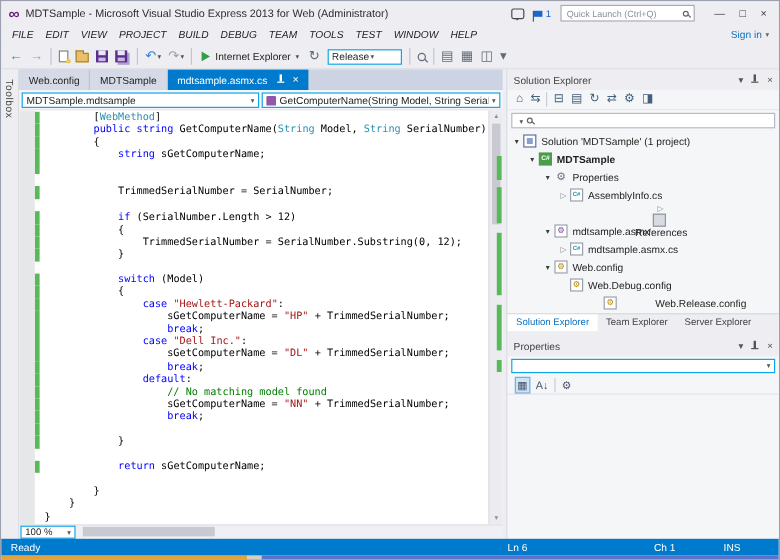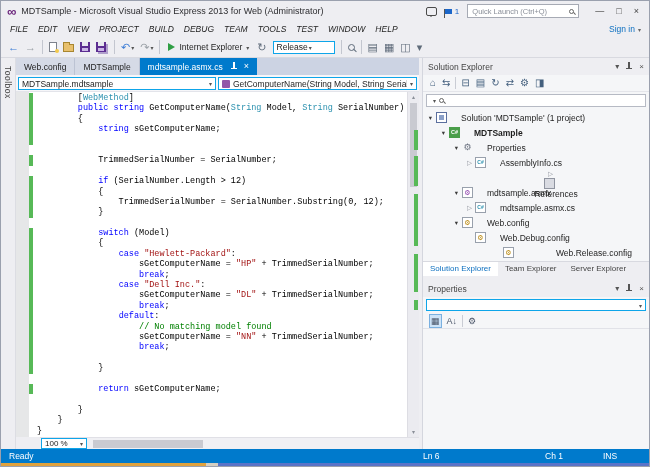--- a/index.html
+++ b/index.html
@@ -74,32 +74,32 @@
   .tab-close { margin-left:6px; font-size:9px; color:#fff; line-height:9px; }
 
   .navbar { position:absolute; top:17px; left:0; right:0; height:17px; background:#f6f6f9; display:flex; border-bottom:1px solid #e3e4ea; }
   .nav-combo-left { width:198px; margin:2px 2px 0 2px; }
   .nav-combo-right { flex:1; margin:2px 2px 0 0; }
   .method-icon { width:8px; height:8px; background:#9257a8; margin-right:3px; flex:none; border-radius:1px; }
 
   .code-area { position:absolute; top:34px; left:0; right:0; bottom:12px; background:#fff; overflow:hidden; }
   .indicator-margin { position:absolute; left:0; top:0; bottom:0; width:13px; background:#e6e7e8; }
   .code-lines { position:absolute; left:13px; top:1px; right:12px; bottom:0; font-family:"DejaVu Sans Mono", monospace; font-size:8.5px; overflow:hidden; }
-  .code-line { display:flex; height:10.4px; line-height:10.4px; white-space:pre;font-family:Liberation Mono, monospace; }
+  .code-line { display:flex; height:10.4px; line-height:10.4px; white-space:pre; }
   .chg { width:4px; flex:none; margin-right:4px; }
   .chg-on { background:#57b957; }
   .tok-pl { color:#000000; } .tok-kw { color:#0000ff; } .tok-ty { color:#2b91af; }
   .tok-st { color:#a31515; } .tok-cm { color:#008000; }
   .vscroll { position:absolute; top:0; right:0; bottom:0; width:12px; background:#ebebf0; border-left:1px solid #dddde3; }
   .sb-arrow { position:absolute; left:0; width:11px; text-align:center; font-size:6px; color:#8a8f98; height:8px; line-height:8px; }
   .sb-arrow.up { top:1px; } .sb-arrow.down { bottom:1px; }
   .sb-thumb { position:absolute; left:2px; top:11px; width:7px; height:84px; background:#c9cad1; }
   .sb-mark { position:absolute; right:1px; width:4px; background:#57b957; }
 
-  .editor-bottom { position:absolute; left:0; right:0; bottom:0; height:12px; background:#f0f0f4; border-top:1px solid #e0e0e6; display:flex; align-items:flex-start;margin-left:24px; }
+  .editor-bottom { position:absolute; left:0; right:0; bottom:0; height:12px; background:#f0f0f4; border-top:1px solid #e0e0e6; display:flex; align-items:flex-end; }
   .zoom-combo { width:46px; height:11px; margin-left:1px; font-size:8px; }
   .hscroll { flex:1; height:12px; position:relative; margin:0 2px 0 4px; }
   .hthumb { position:absolute; left:2px; top:2px; width:110px; height:8px; background:#c9cad1; }
 
   .vsplit { position:absolute; left:418px; top:0; bottom:0; width:3px; background:#eeeef2; }
 
   
   .right-panel { position:absolute; left:421px; right:0; top:0; bottom:0; background:#f5f6f8; border-left:1px solid #d4d6de; display:flex; flex-direction:column; }
   .panel-title { height:17px; flex:none; display:flex; align-items:center; padding:0 5px; background:#eeeef2; font-size:8.5px; color:#444; }
   .panel-title-text { flex:1; white-space:nowrap; overflow:hidden; }
@@ -128,21 +128,21 @@
   .icon-project { background:#4a9e4a; }
   .icon-project::after { content:"C#"; color:#fff; font-size:5.5px; line-height:11px; display:block; text-align:center; font-weight:bold; }
   .icon-properties::after { content:"⚙"; font-size:9px; line-height:11px; color:#6b7280; display:block; text-align:center; }
   .icon-references { background:#d9dbe2; border:1px solid #8f94a0; }
   .icon-cs { background:#fff; border:1px solid #98a0ac; }
   .icon-cs::after { content:"C#"; color:#2b91af; font-size:5px; line-height:9px; display:block; text-align:center; font-weight:bold; }
   .icon-asmx { background:#fff; border:1px solid #98a0ac; }
   .icon-asmx::after { content:"⚙"; color:#8e44ad; font-size:7px; line-height:9px; display:block; text-align:center; }
   .icon-config { background:#fff; border:1px solid #98a0ac; }
   .icon-config::after { content:"⚙"; color:#b8860b; font-size:7px; line-height:9px; display:block; text-align:center; }
-  .tree-label { margin-left:11px; }
+  .tree-label { margin-left:1px; }
 
   .panel-tabs { height:15px; flex:none; display:flex; background:#eeeef2; border-top:1px solid #d8d9e0; }
   .ptab { padding:0 7px; font-size:8px; color:#444; line-height:14px; }
   .ptab.active { background:#fff; color:#0e70c0; }
 
   .hsplit { height:4px; flex:none; background:#eeeef2; }
 
   .props-name-row { height:16px; flex:none; padding:2px 3px; background:#f5f6f8; }
   .props-object-combo { height:12px; }
   .props-toolbar { height:16px; flex:none; display:flex; align-items:center; padding:0 4px; background:#f5f6f8; border-bottom:1px solid #e1e2e8; }

